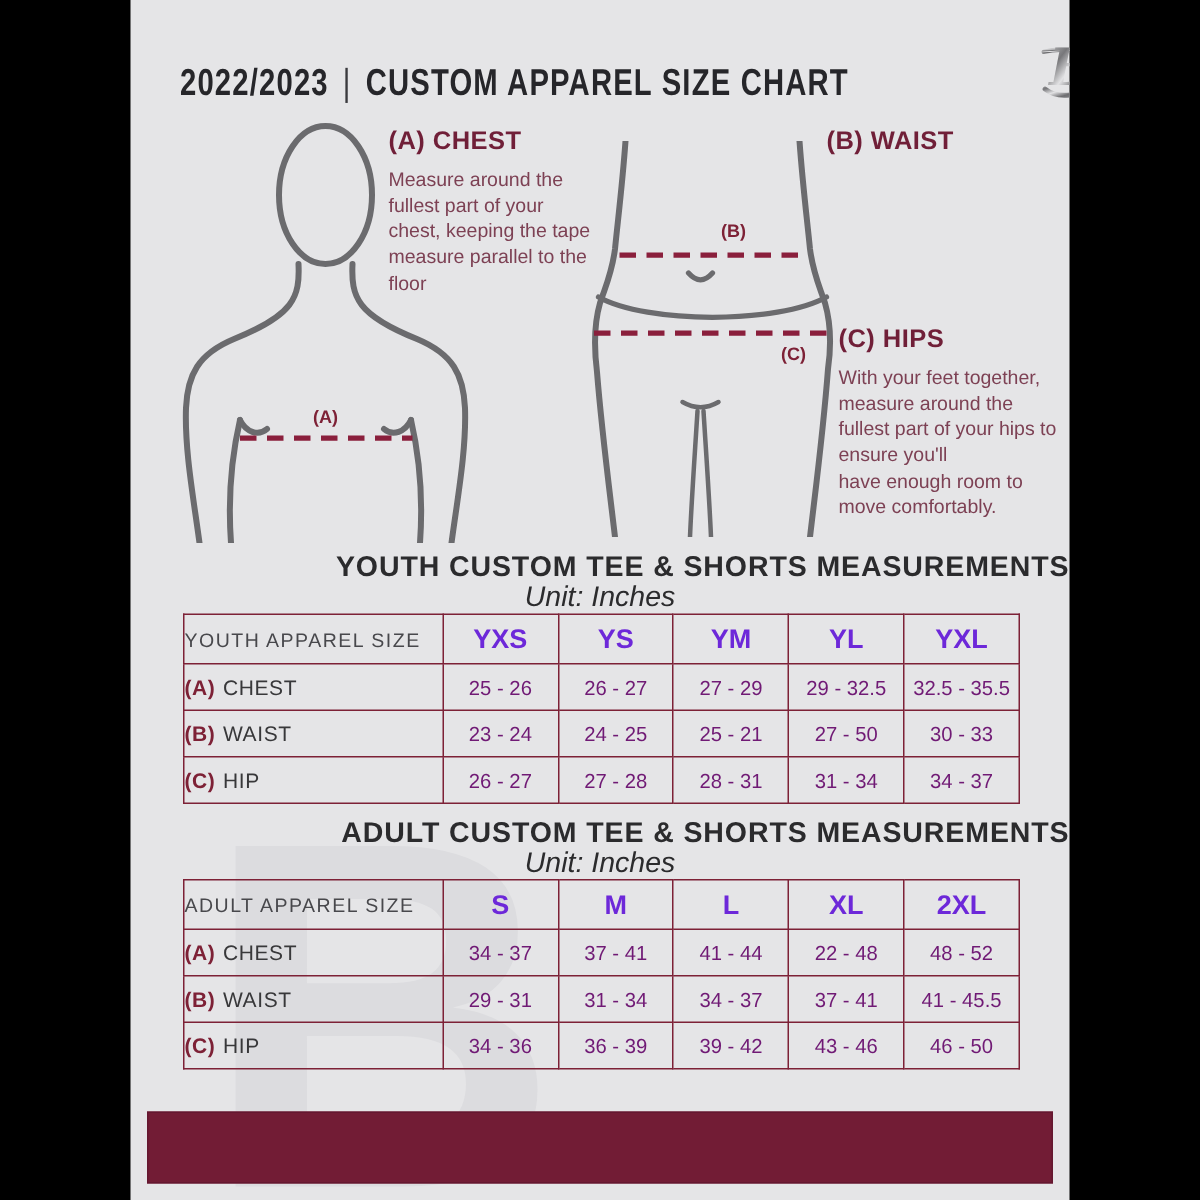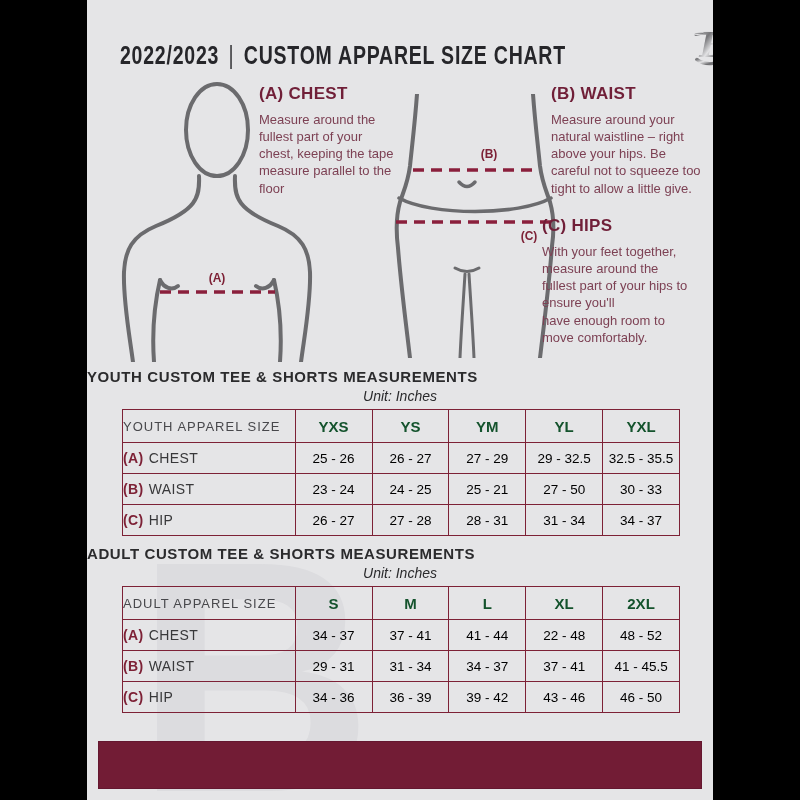--- a/index.html
+++ b/index.html
@@ -34,44 +34,44 @@
   .inst{position:absolute;}
   .inst h3{
     margin:0 0 7px 0;font-size:17px;font-weight:bold;color:#701f38;letter-spacing:0.3px;
   }
   .inst p{
     margin:0;font-size:13px;color:#7d4154;line-height:1.32;
     white-space:pre-line;
   }
   
   .sec-title{
-    position:absolute;left:0;width:626px;text-align:left;
-    font-size:15px;font-weight:bold;color:#2b2b2d;letter-spacing:0.6px;
+    position:absolute;left:0;width:626px;text-align:right;
+    font-size:19px;font-weight:bold;color:#2b2b2d;letter-spacing:0.6px;
   }
   .sec-unit{
     position:absolute;left:0;width:626px;text-align:center;
-    font-size:14px;font-style:italic;color:#2b2b2d;
+    font-size:19px;font-style:italic;color:#2b2b2d;
   }
   .size-table{
     position:absolute;left:35px;width:558px;border-collapse:collapse;table-layout:fixed;
   }
   .size-table th,.size-table td{
     border:1.5px solid #7d2136;background:transparent;padding:0;
   }
   .size-table col.lblcol{width:31%;}
   .size-table thead th{height:32px;}
   .size-table tbody td{height:30px;}
   .th-size-label{
     text-align:left;padding-left:14px;font-weight:normal;
     font-size:13px;letter-spacing:1px;color:#48484c;
   }
-  .th-col{font-size:15px;font-weight:bold;color:#14532d;text-align:center;}
+  .th-col{font-size:18px;font-weight:bold;color:#6d28d9;text-align:center;}
   .td-label{text-align:left;padding-left:13px;font-size:14px;letter-spacing:0.4px;color:#38383a;}
   .td-label .pfx{color:#7d2136;font-weight:bold;margin-right:5px;}
-  .td-val{text-align:center;font-size:13.5px;color:#000000;}
+  .td-val{text-align:center;font-size:13.5px;color:#701a75;}
   
   .footer-bar{
     position:absolute;left:11px;top:741px;width:604px;height:48px;
     background:#721c35;border:1px solid #641730;box-sizing:border-box;
   }
 </style>
 </head>
 <body>
 
 <div class="page">
@@ -135,24 +135,23 @@
           <path d="M80,180 C82,212 84,240 85,264" stroke-width="3"></path>
         </g>
         <line x1="24" y1="76" x2="149" y2="76" stroke="#8a1f3c" stroke-width="3.5" stroke-dasharray="11,7"></line>
         <line x1="7" y1="128" x2="166" y2="128" stroke="#8a1f3c" stroke-width="3.5" stroke-dasharray="11,7"></line>
         <text x="100" y="64" text-anchor="middle" font-family="Liberation Sans, sans-serif" font-size="12" font-weight="bold" fill="#7d2136">(B)</text>
         <text x="140" y="146" text-anchor="middle" font-family="Liberation Sans, sans-serif" font-size="12" font-weight="bold" fill="#7d2136">(C)</text>
       </svg>
 
       <div class="inst" style="left:464px;top:6px;width:152px;">
         <h3>(B) WAIST</h3>
-        <p>Measure around your natural waistline – right above your hips. Be careful not to squeeze too tight to allow a little give.</p>
-      </div>
-
-      <div class="inst" style="left:455px;top:138px;width:152px;">
+      </div>
+
+      <div class="inst" style="left:472px;top:138px;width:152px;">
         <h3>(C) HIPS</h3>
         <p>With your feet together, measure around the fullest part of your hips to ensure you'll
 have enough room to move comfortably.</p>
       </div>
     </div>
 
     <div class="sec-title" style="top:368px;">YOUTH CUSTOM TEE &amp; SHORTS MEASUREMENTS</div>
     <div class="sec-unit" style="top:388px;">Unit: Inches</div>
     <table class="size-table" style="top:409px;">
         <colgroup>

